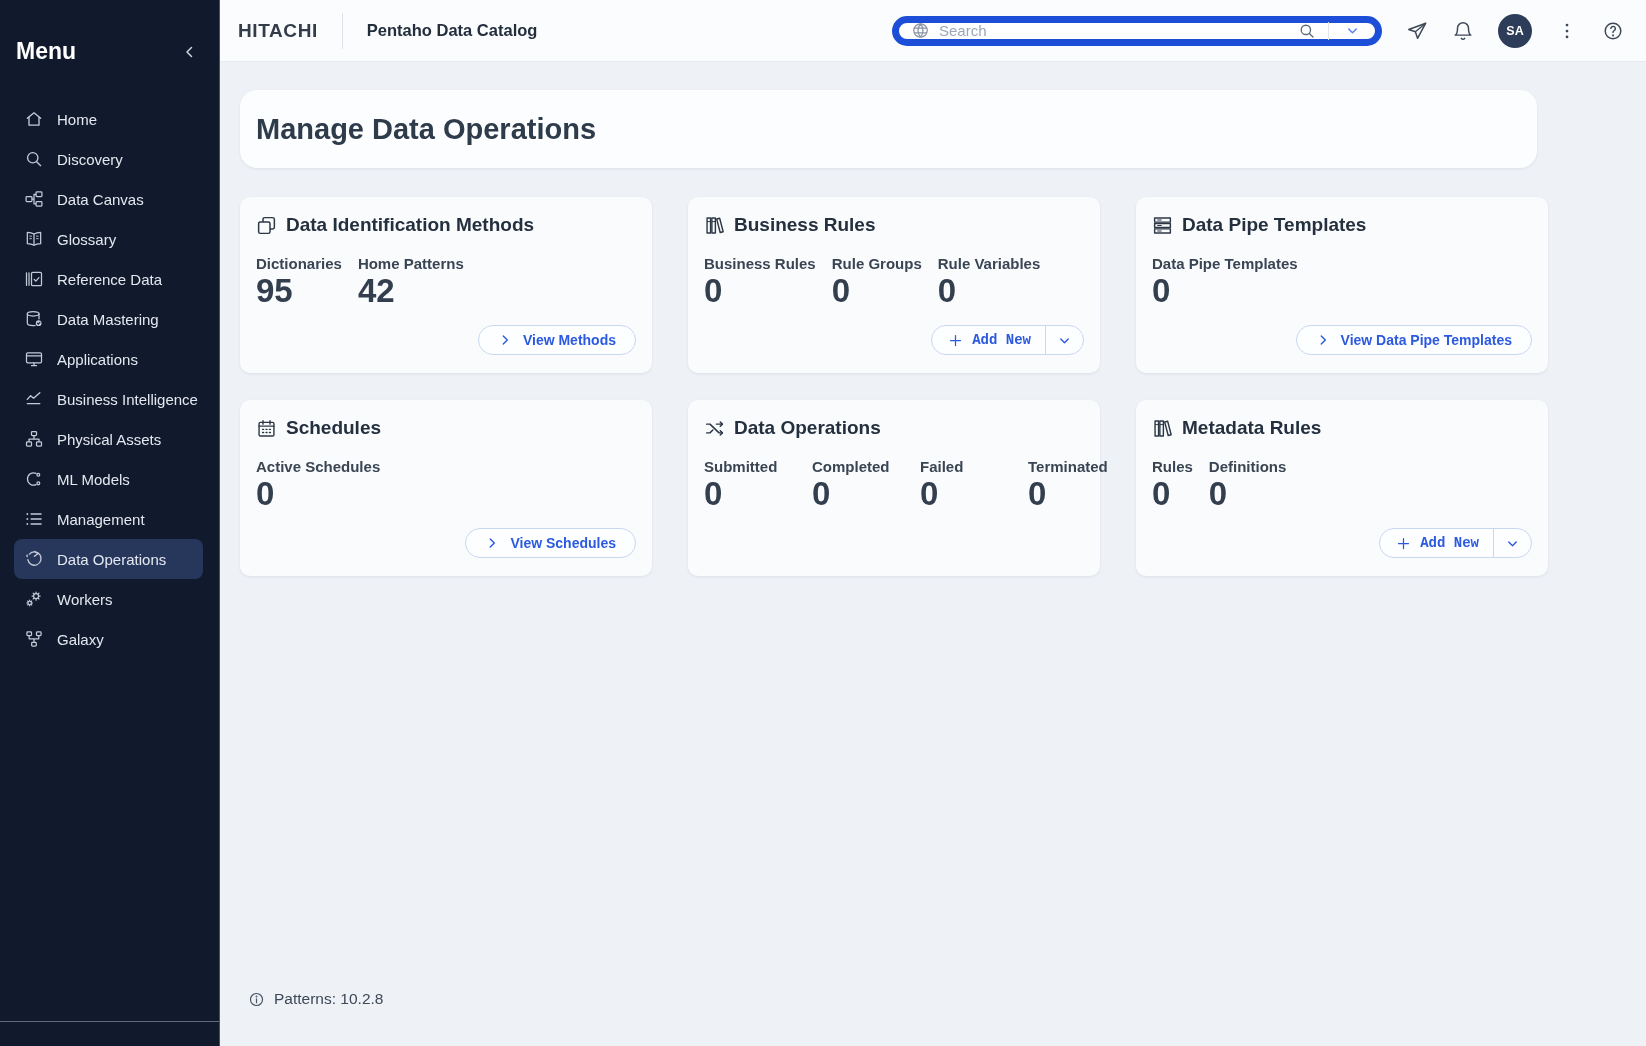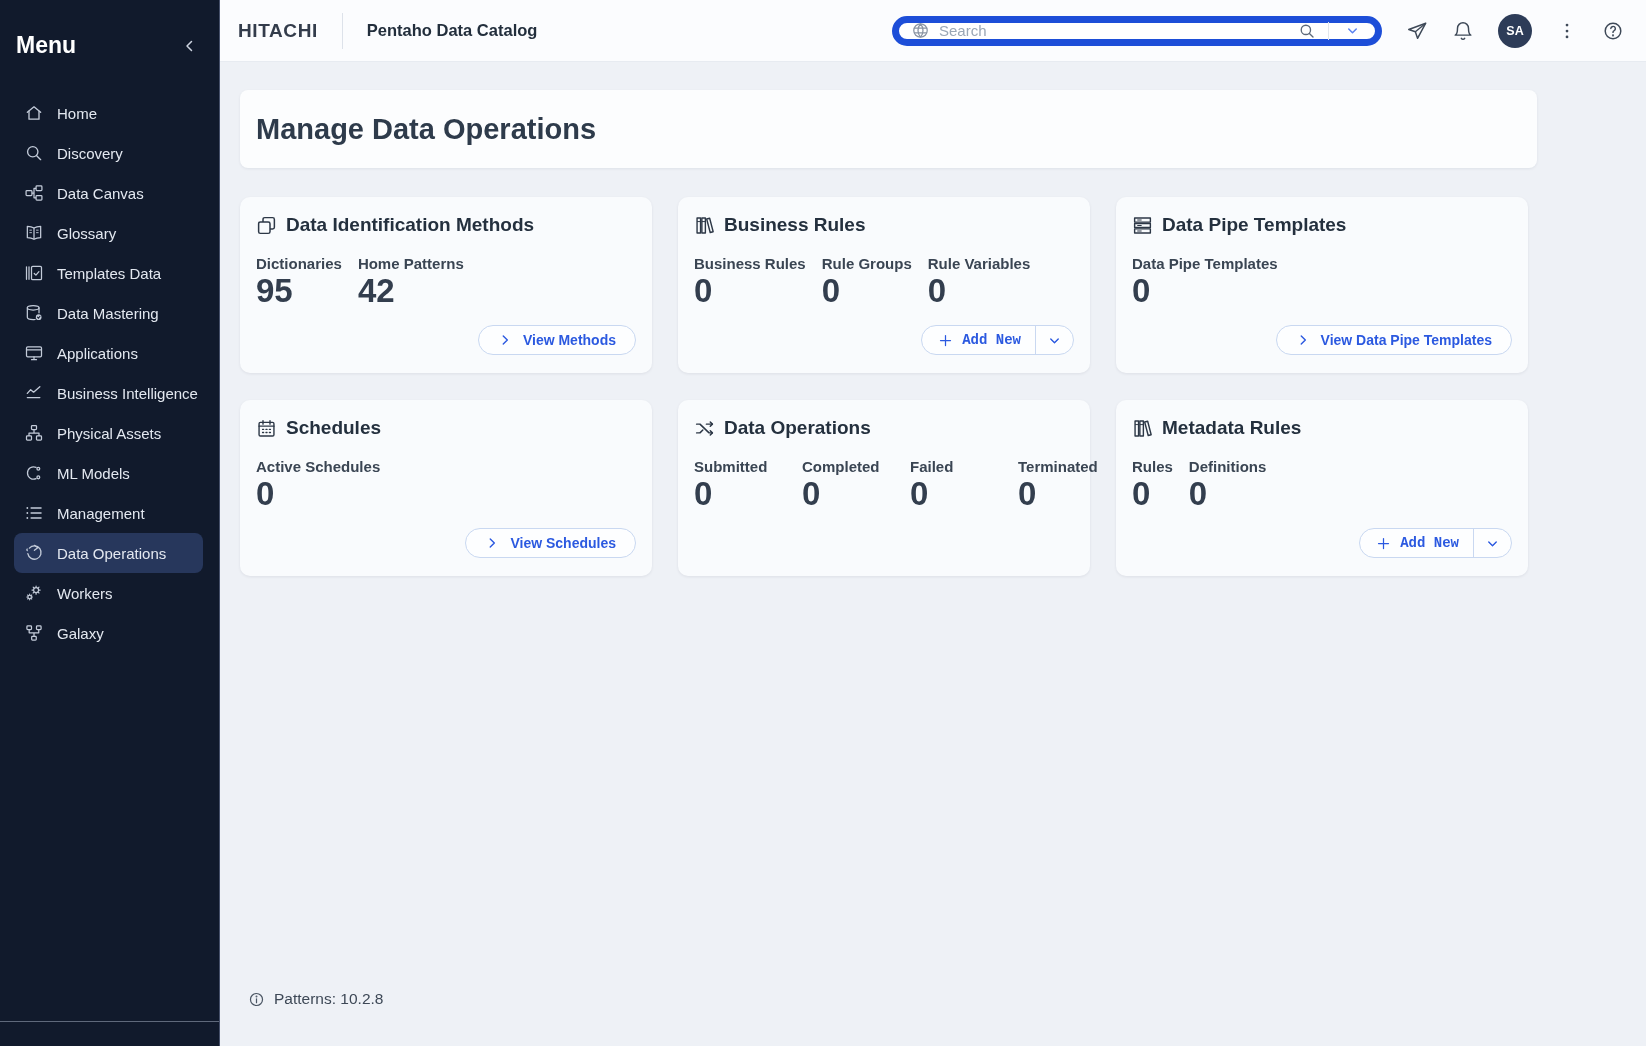--- a/index.html
+++ b/index.html
@@ -13,22 +13,21 @@
   .sidebar {
     position:absolute; left:0; top:0; bottom:0; width:220px;
     background:#111a2c; color:#e3e8f0; border-right:1px solid #46506a;
   }
   .sidebar::after {
     content:""; position:absolute; left:0; right:0; bottom:24px; height:1px;
     background:rgba(190,202,220,.45);
   }
   .menu-head {
     display:flex; align-items:center; justify-content:space-between;
-    padding:12px 20px 8px 16px;
-    margin-top:20px;
+    padding:38px 20px 8px 16px;
   }
   .menu-title { font-size:23px; font-weight:700; color:#ffffff; }
   .collapse { color:#cdd4e0; cursor:pointer; display:flex; }
   .nav { margin-top:26px; }
   .nav-item {
     display:flex; align-items:center; gap:13px; height:40px;
     margin:0 16px 0 14px; padding-left:10px; border-radius:8px;
     font-size:15px; color:#e3e8f0; cursor:pointer; white-space:nowrap;
   }
   .nav-item.selected { background:#27375c; }
@@ -64,28 +63,28 @@
   .avatar {
     width:34px; height:34px; border-radius:50%; background:#2d3c58;
     color:#ffffff; font-size:12.5px; font-weight:700;
     display:flex; align-items:center; justify-content:center; cursor:pointer;
   }
 
   
   .main { position:absolute; left:220px; right:0; top:62px; bottom:0; background:#eef1f6; padding:28px 0 0 20px; }
   .content { width:1297px; }
   .heading-card {
-    height:78px; background:#fcfdfe; border-radius:8px;
+    height:78px; background:#fcfdfe; border-radius:17px;
     box-shadow:0 1px 3px rgba(20,30,50,.07);
     display:flex; align-items:center; padding:0 16px;
   }
   .page-title { font-size:29px; font-weight:700; color:#2e3b4b; }
   .grid {
     margin-top:29px; display:grid;
-    grid-template-columns:repeat(3,412px); gap:27px 26px;
+    grid-template-columns:repeat(3,412px); gap:27px 36px;
   }
   .card {
     position:relative; height:176px; background:#f9fbfd; border-radius:10px;
     box-shadow:0 1px 3px rgba(20,30,50,.08); padding:17px 16px;
   }
   .card-head { display:flex; align-items:center; gap:9px; }
   .cicon { width:21px; height:21px; color:#2c3746; display:flex; flex:0 0 21px; }
   .cicon svg { width:21px; height:21px; }
   .card-title { font-size:19px; font-weight:700; color:#24303e; }
   .stats { display:flex; gap:16px; margin-top:19px; }
@@ -178,21 +177,21 @@
     </div>
 
     <div class="nav-item">
       <span class="nicon">
         <svg viewBox="0 0 24 24" fill="none" stroke="currentColor" stroke-width="1.5" stroke-linecap="round" stroke-linejoin="round">
             <path d="M3 4.5v15M6 4.5v15"></path>
             <rect x="9" y="4" width="12" height="16" rx="1.5"></rect>
             <path d="M12.3 12.6l2 2 3.6-4.2"></path>
           </svg>
       </span>
-      <span>Templates Data</span>
+      <span>Reference Data</span>
     </div>
 
     <div class="nav-item">
       <span class="nicon">
         <svg viewBox="0 0 24 24" fill="none" stroke="currentColor" stroke-width="1.5" stroke-linecap="round">
             <ellipse cx="11" cy="5.8" rx="7" ry="2.6"></ellipse>
             <path d="M4 5.8v11.4c0 1.5 3.1 2.8 7 2.8.8 0 1.6-.1 2.3-.2M18 5.8v6"></path>
             <circle cx="17.6" cy="17" r="3.4" fill="currentColor" stroke="none"></circle>
             <path d="M16.2 17l1.1 1.1 1.9-2.2" stroke="#111a2c" stroke-width="1.3"></path>
           </svg>

